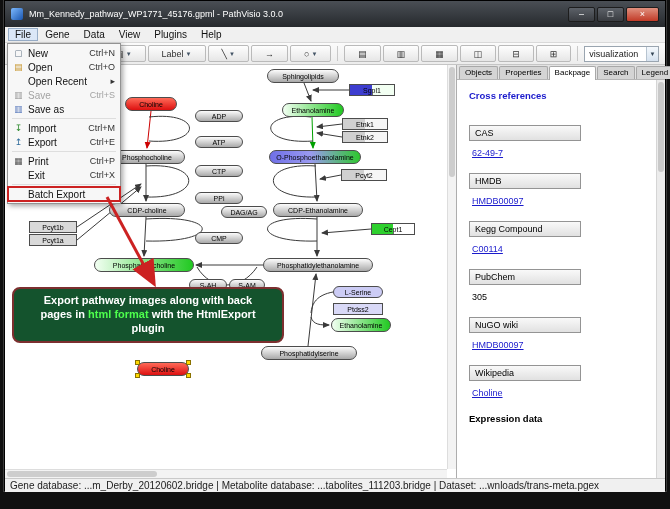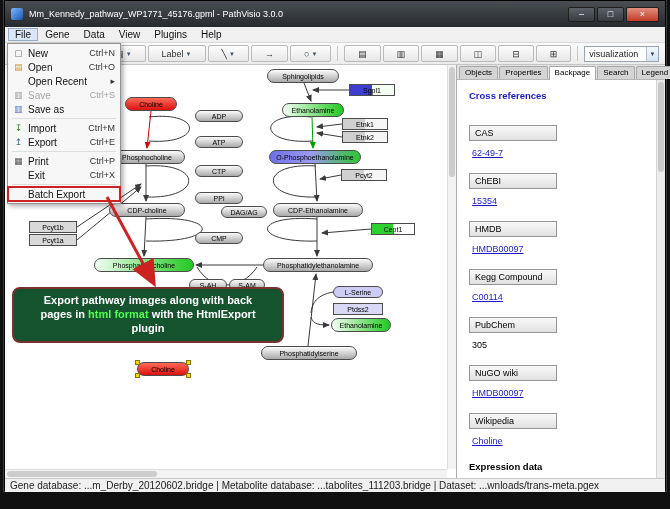--- a/index.html
+++ b/index.html
@@ -49,21 +49,21 @@
 .cv-scroll-h{position:absolute;left:0;bottom:0;height:9px;right:9px;background:#f3f3f3;border-top:1px solid #ddd;z-index:30;}
 .cv-thumb-h{position:absolute;left:2px;top:1px;height:6px;width:150px;background:#cdcdcd;border-radius:3px;}
 
 .sidepanel{flex:1;background:#f0f0f0;display:flex;flex-direction:column;min-width:0;}
 .tabs{display:flex;height:15px;background:#e3e3e3;border-bottom:1px solid #b5b5b5;font-size:8px;padding:1px 2px 0;gap:1px;align-items:flex-end;}
 .tab{padding:1px 5px 2px;background:#d4d4d4;border:1px solid #a8a8a8;border-bottom:none;border-radius:2px 2px 0 0;white-space:nowrap;}
 .tab.active{background:#fff;position:relative;top:1px;padding-bottom:3px;}
 .bp{flex:1;background:#fff;padding:10px 4px 6px 12px;position:relative;overflow:hidden;}
 .bp-heading{color:#1a1acc;font-weight:bold;font-size:9.5px;margin-bottom:24px;}
 .xref{margin-bottom:15px;}
-.xref-db{width:88px;border:1px solid #949494;background:linear-gradient(#f9f9f9,#e1e1e1);padding:2px 5px;font-size:9px;margin-bottom:7px;color:#000;}
+.xref-db{width:112px;border:1px solid #949494;background:linear-gradient(#f9f9f9,#e1e1e1);padding:2px 5px;font-size:9px;margin-bottom:7px;color:#000;}
 .xref-id{padding-left:3px;font-size:9px;color:#000;}
 .xref-id.link{color:#1a1acc;text-decoration:underline;}
 .bp-footer{font-weight:bold;font-size:9.5px;margin-top:2px;color:#000;}
 .sp-scroll{position:absolute;right:0;top:0;bottom:0;width:9px;background:#ececec;border-left:1px solid #d5d5d5;}
 .sp-thumb{position:absolute;top:2px;left:1px;width:6px;height:90px;background:#c9c9c9;border-radius:3px;}
 
 .statusbar{height:14px;background:#f0f0f0;border-top:1px solid #c9c9c9;font-size:10px;display:flex;align-items:center;padding:0 5px;color:#222;white-space:nowrap;overflow:hidden;}
 
 .file-menu{position:absolute;left:2px;top:42px;width:114px;background:#f7f7f7;border:1px solid #939393;box-shadow:2px 2px 5px rgba(0,0,0,.35);z-index:40;font-size:10px;padding:2px 0;}
 .menu-item{display:flex;align-items:center;height:14px;padding:0 5px 0 4px;color:#111;}
@@ -312,24 +312,20 @@
           <div class="tab">Legend</div>
         </div>
       <div class="bp">
         <div class="bp-heading">Cross references</div>
         <div>
             <div class="xref">
               <div class="xref-db">CAS</div>
               <div class="xref-id link">62-49-7</div>
             </div>
             <div class="xref">
-              <div class="xref-db">ChEBI</div>
-              <div class="xref-id link">15354</div>
-            </div>
-            <div class="xref">
               <div class="xref-db">HMDB</div>
               <div class="xref-id link">HMDB00097</div>
             </div>
             <div class="xref">
               <div class="xref-db">Kegg Compound</div>
               <div class="xref-id link">C00114</div>
             </div>
             <div class="xref">
               <div class="xref-db">PubChem</div>
               <div class="xref-id">305</div>

